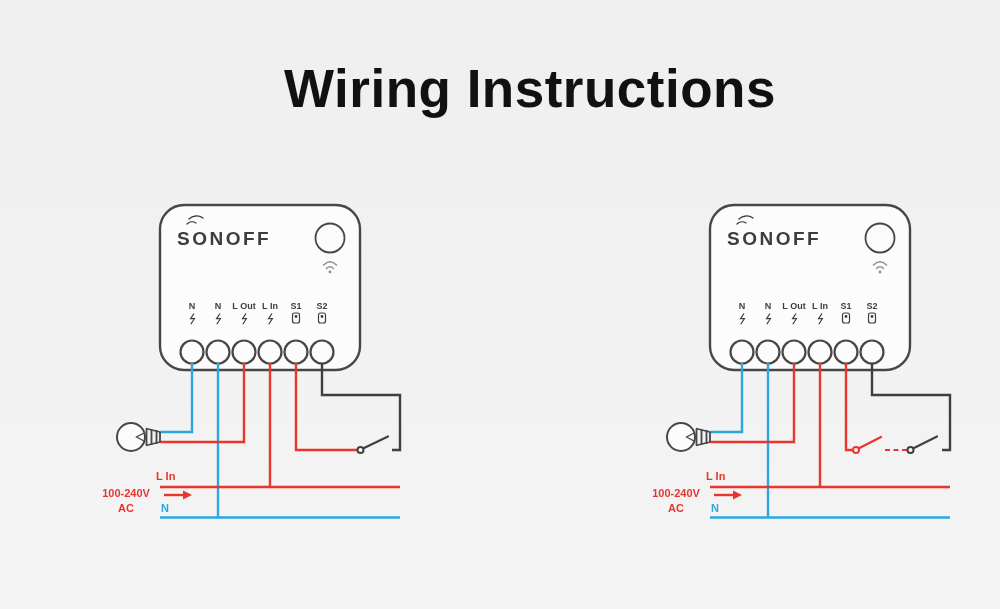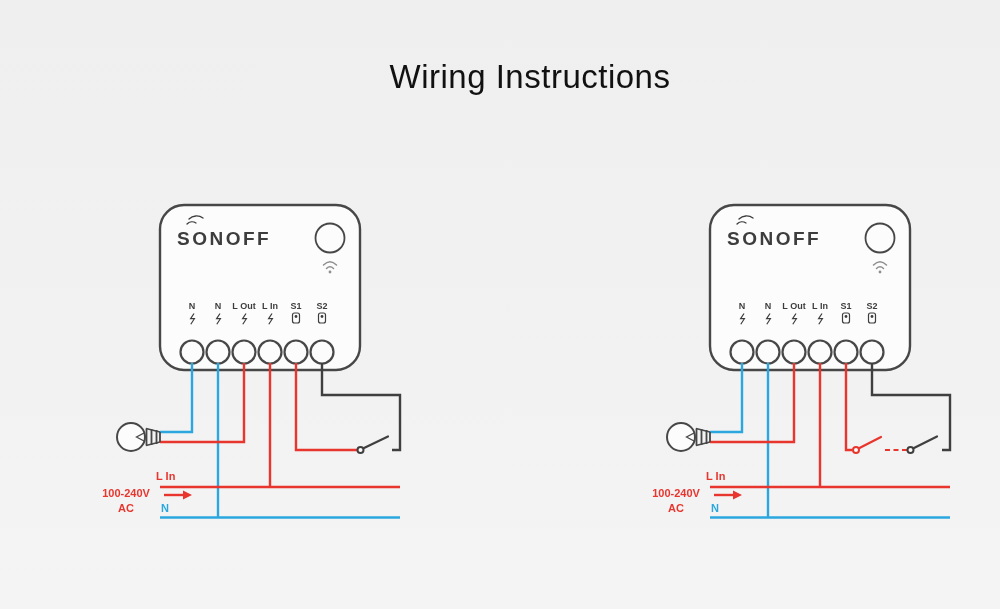--- a/index.html
+++ b/index.html
@@ -3,21 +3,21 @@
 <meta charset="utf-8">
 <style>
   html,body{margin:0;padding:0;}
   body{
     width:1000px;height:609px;position:relative;overflow:hidden;
     background:linear-gradient(180deg, var(--c-bg1,#efefef) 0%, var(--c-bg2,#f4f4f4) 100%);
     font-family:"Liberation Sans", sans-serif;
   }
   .title{
     position:absolute;top:58px;left:60px;right:0;margin:0;text-align:center;
-    font-size:33px;font-weight:400;letter-spacing:.5px;color:var(--c-title,#111);
+    font-size:53px;font-weight:700;letter-spacing:.5px;color:var(--c-title,#111);
   }
   svg{position:absolute;left:0;top:0;display:block;}
   .device-body{fill:#fcfcfc;stroke:var(--c-outline,#474747);stroke-width:2.4;}
   .brand{font-weight:700;font-size:19px;letter-spacing:2.5px;fill:#3d3d3d;}
   .logo-wave{fill:none;stroke:#3d3d3d;stroke-width:1.3;stroke-linecap:round;}
   .btn{fill:none;stroke:var(--c-outline,#474747);stroke-width:1.8;}
   .wifi path{fill:none;stroke:#8f8f8f;stroke-width:1.5;stroke-linecap:round;}
   .wifi circle{fill:#8f8f8f;}
   .t-label{font-size:9px;font-weight:700;fill:#3d3d3d;text-anchor:middle;}
   .t-icon{fill:none;stroke:#3d3d3d;stroke-width:1.2;}

